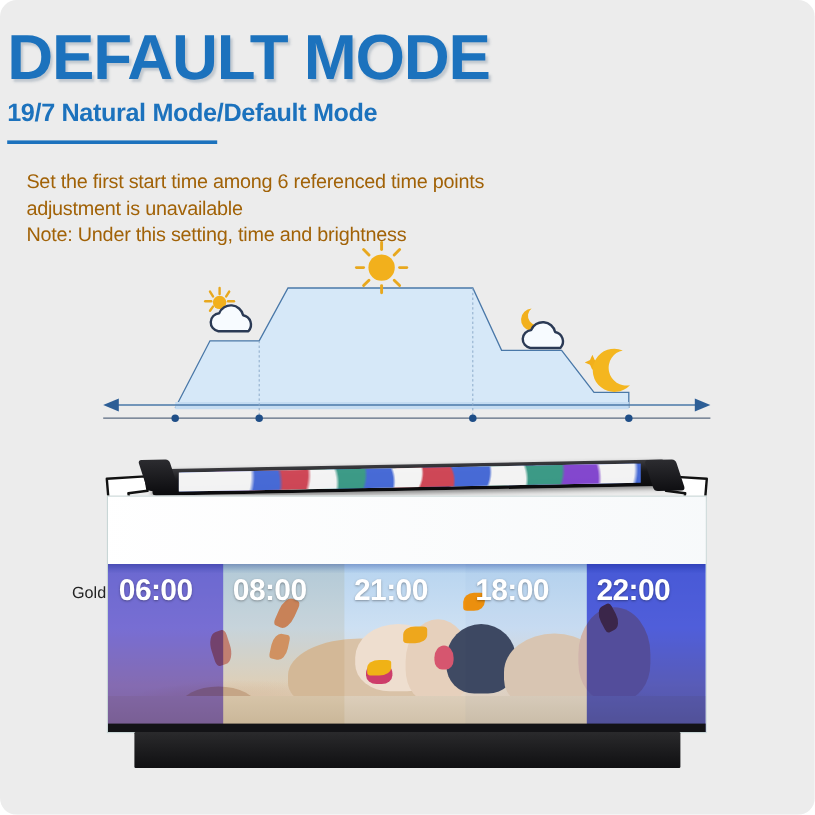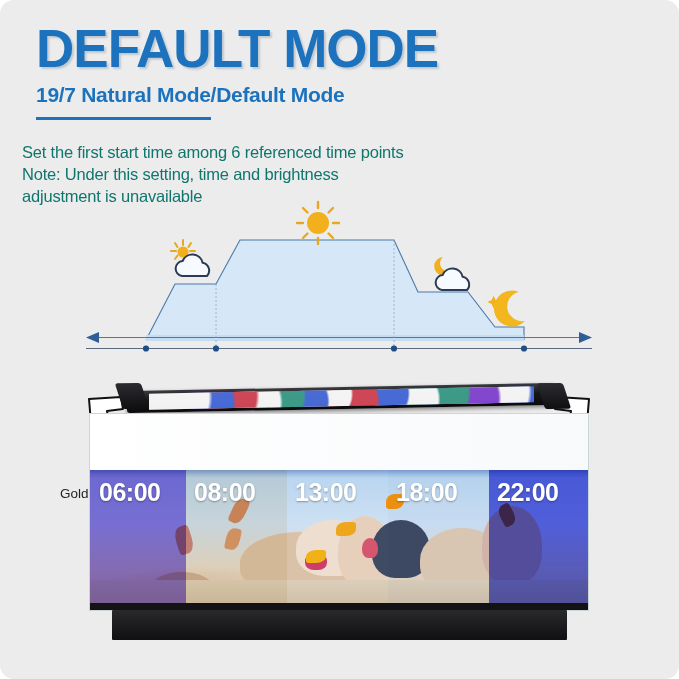--- a/index.html
+++ b/index.html
@@ -11,21 +11,21 @@
   }
   #page {
     position: relative;
     width: 679px; height: 679px;
     background: #ececec;
     border-radius: 14px;
     overflow: hidden;
   }
 
   
-  #header-block { position: absolute; left: 36px; top: 22px; width: 640px; }
+  #header-block { position: absolute; left: 6px; top: 22px; width: 640px; }
   #main-title {
     font-size: 53px;
     font-weight: bold;
     letter-spacing: -1px;
     color: #1c72bd;
     line-height: 1.0;
     text-shadow: 2px 2px 2px rgba(140,155,170,0.45);
     white-space: nowrap;
   }
   #subtitle {
@@ -40,21 +40,21 @@
     margin-top: 10px;
     width: 175px; height: 3px;
     background: #1c72bd;
   }
 
   
   #description {
     position: absolute; left: 22px; top: 142px; width: 620px;
     font-size: 16.5px;
     line-height: 1.33;
-    color: #0f766e;
+    color: #a16207;
     letter-spacing: -0.2px;
   }
   #description .desc-line { white-space: nowrap; }
 
   
   #chart { position: absolute; left: 0px; top: 196px; width: 679px; height: 176px; }
   #chart-svg { display: block; }
   .chart-label {
     position: absolute;
     font-size: 13.5px;
@@ -196,22 +196,22 @@
 <div id="page">
 
   <div id="header-block">
     <div id="main-title">DEFAULT MODE</div>
     <div id="subtitle">19/7 Natural Mode/Default Mode</div>
     <div id="title-rule"></div>
   </div>
 
   <div id="description">
     <div class="desc-line">Set the first start time among 6 referenced time points</div>
+    <div class="desc-line">adjustment is unavailable</div>
     <div class="desc-line">Note: Under this setting, time and brightness</div>
-    <div class="desc-line">adjustment is unavailable</div>
   </div>
 
   <div id="chart">
     <svg id="chart-svg" width="679" height="176" viewBox="0 0 679 176">
 
       <path fill="#d6e8f8" stroke="none" d="M146,144 L175,88 L216,88 L240,44 L394,44 L418,96 L468,96 L495,131 L524,131 L524,144 Z"></path>
 
       <path fill="none" stroke="#4a78a8" stroke-width="1.1" d="M146,144 L175,88 L216,88 L240,44 L394,44 L418,96 L468,96 L495,131 L524,131 L524,144"></path>
 
       <rect x="146" y="139" width="378" height="6" fill="#c5dcf2"></rect>
@@ -321,21 +321,21 @@
         <div id="waterline"></div>
 
         <div class="zone" style="left:0px;   width:96px;  background:#7b5fd6; opacity:.82;"></div>
         <div class="zone" style="left:96px;  width:101px; background:#efe4cf; opacity:.55;"></div>
         <div class="zone" style="left:197px; width:101px; background:#f7f9fc; opacity:.30;"></div>
         <div class="zone" style="left:298px; width:101px; background:#e6ecf6; opacity:.38;"></div>
         <div class="zone" style="left:399px; width:101px; background:#3a45dd; opacity:.80;"></div>
 
         <div class="zone-label" style="left:9px;">06:00</div>
         <div class="zone-label" style="left:104px;">08:00</div>
-        <div class="zone-label" style="left:205px;">13:00</div>
+        <div class="zone-label" style="left:205px;">21:00</div>
         <div class="zone-label" style="left:306px;">18:00</div>
         <div class="zone-label" style="left:407px;">22:00</div>
       </div>
 
       <div id="tank-rim-bottom"></div>
     </div>
 
     <div id="stand"></div>
   </div>
 

